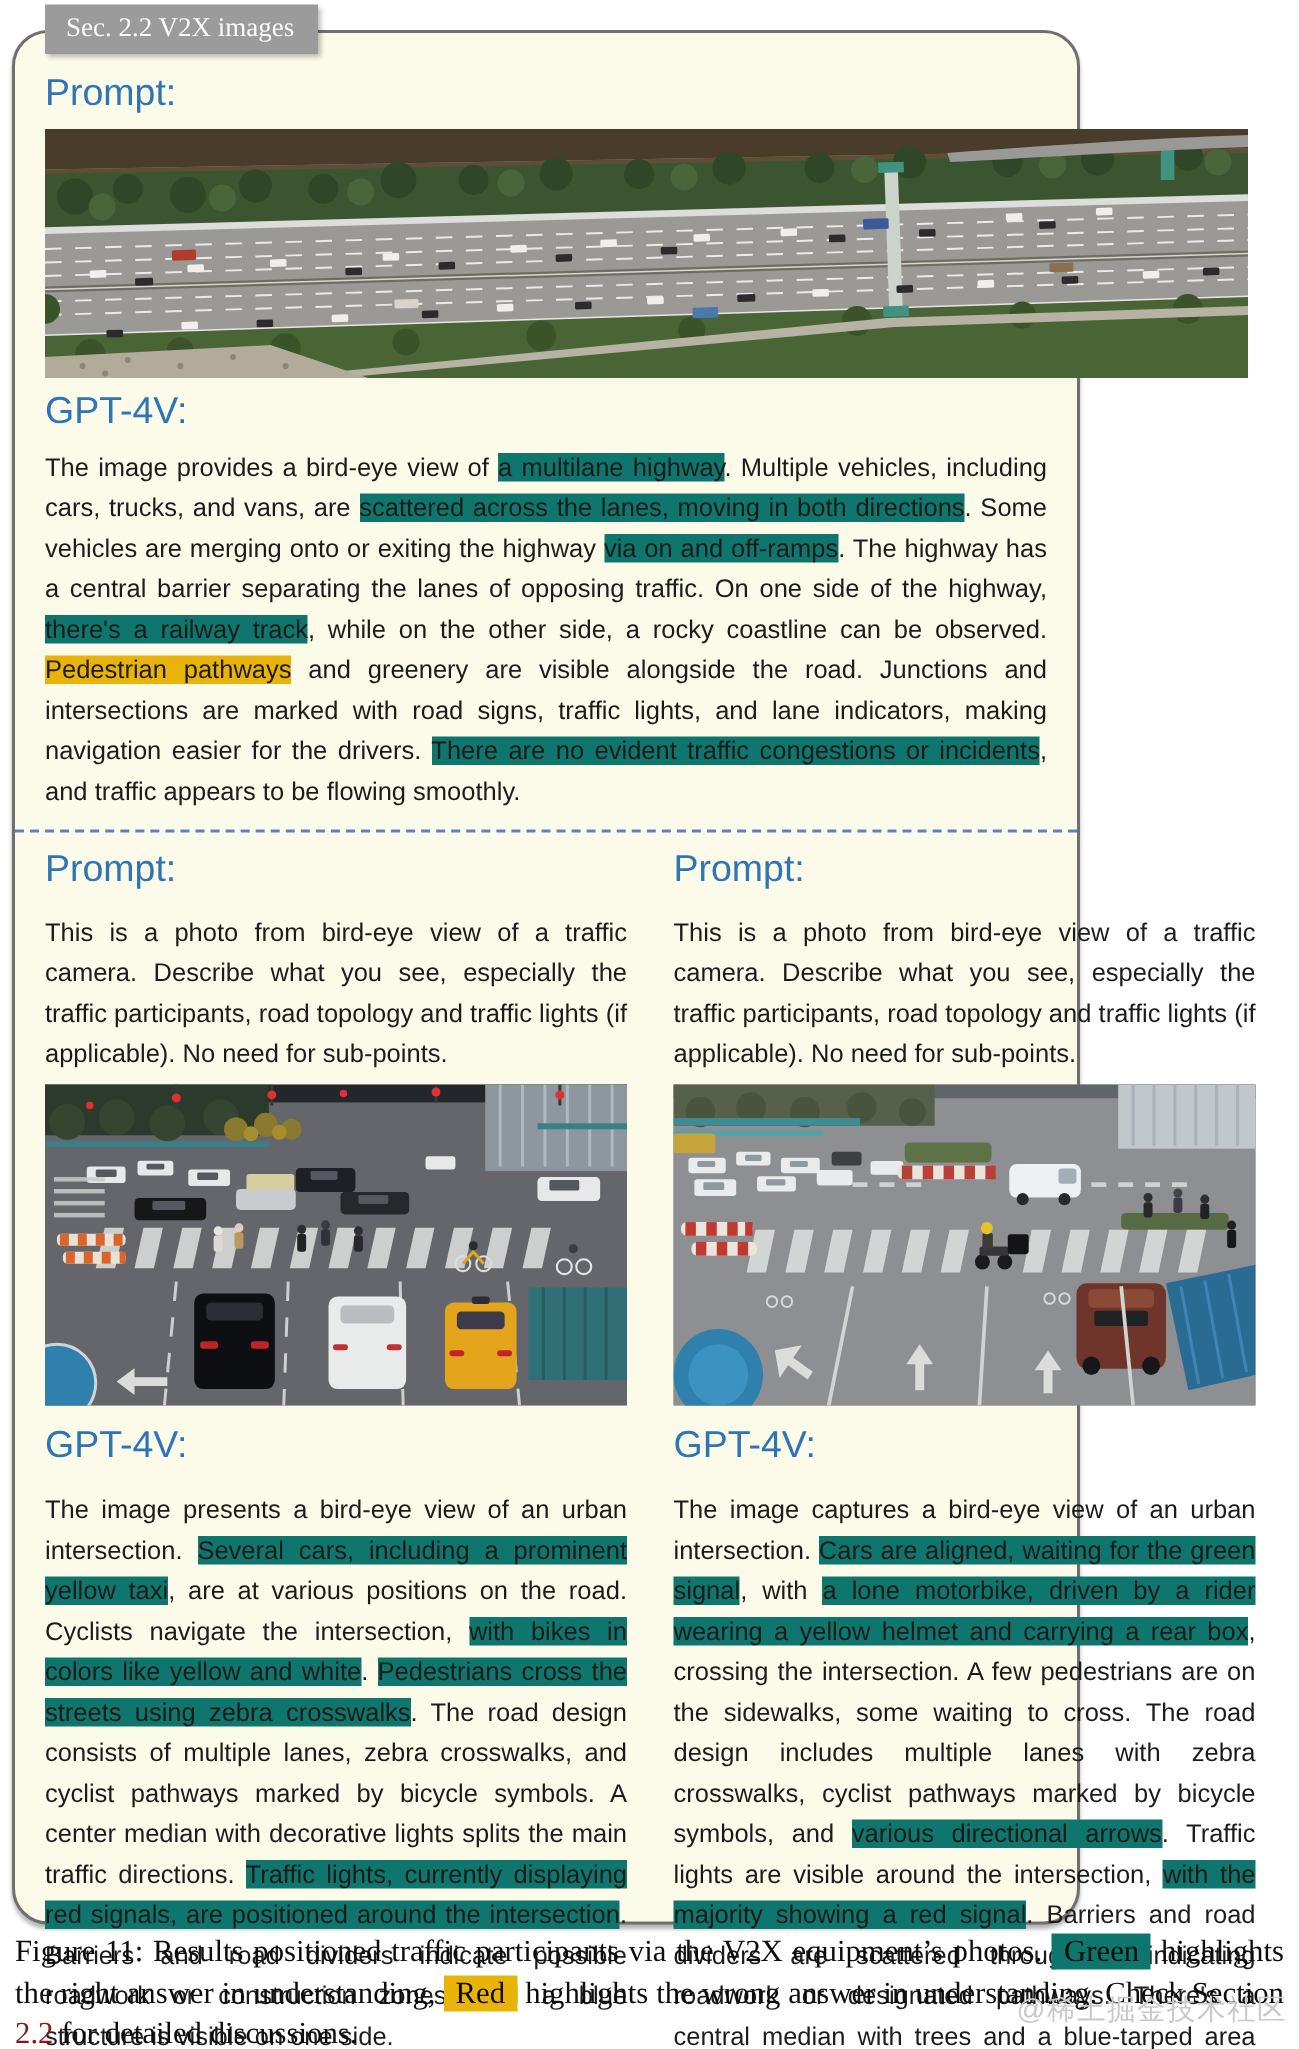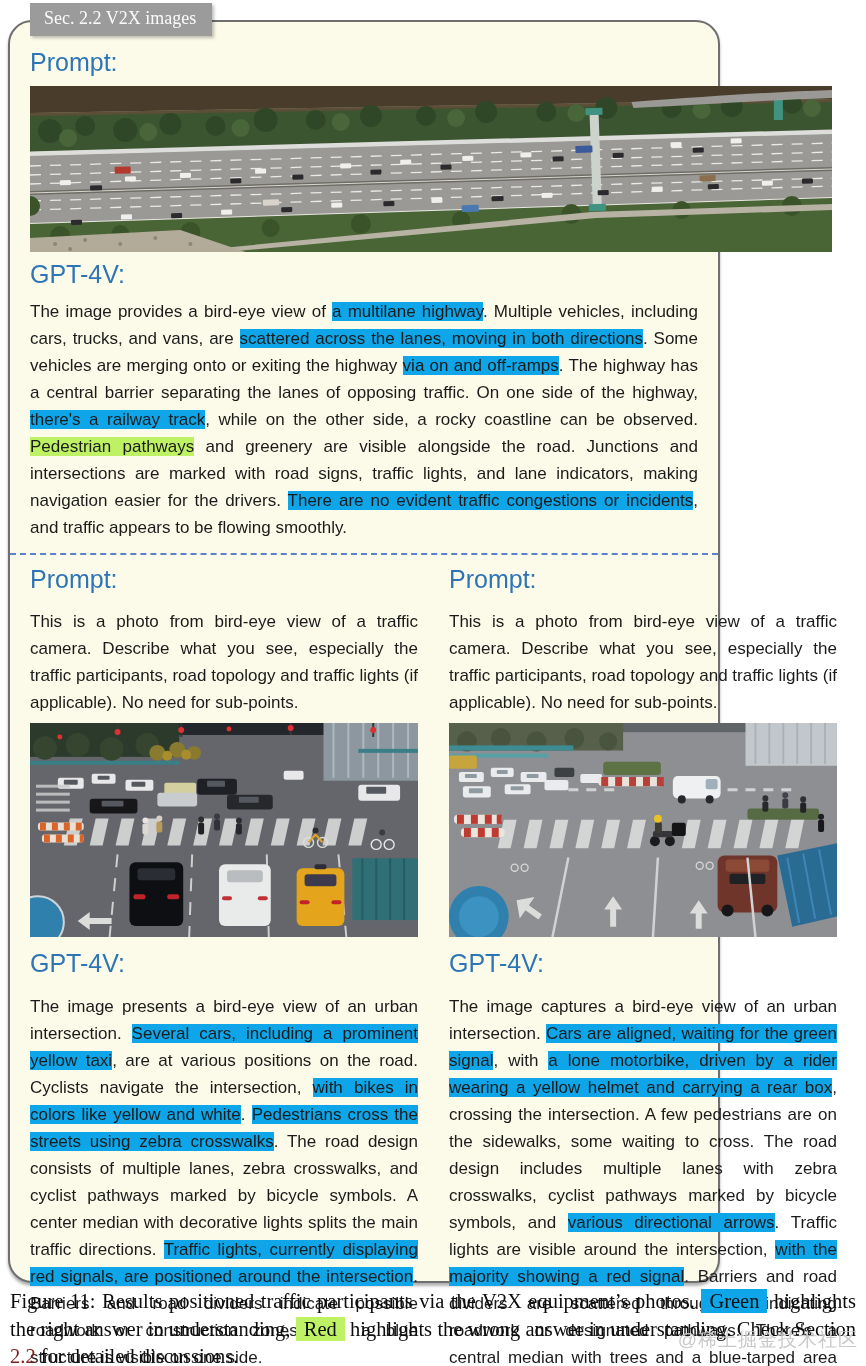--- a/index.html
+++ b/index.html
@@ -21,22 +21,22 @@
     padding:26px 20px 0 20px;
   }
   .heading {
     color:#2E75B6; font-size:25px; line-height:1.15; font-weight:400;
     margin:0 0 9px 0;
   }
   .body-text {
     font-size:17px; line-height:26px; margin:0; text-align:justify;
     color:#1b1b1b;
   }
-  .hl-green { background:#0ea5e9; }
-  .hl-red   { background:#bef264; }
+  .hl-green { background:#0f766e; }
+  .hl-red   { background:#eab308; }
   .hero-photo { width:802px; height:166px; margin:9px auto 8px auto; }
   .hero-photo svg, .col-photo svg { display:block; width:100%; height:100%; }
   .top-response { line-height:27px; }
   .divider {
     height:0; border-top:2px dashed #5b82c8; margin:12px -20px 10px -20px;
   }
   .columns { display:flex; gap:31px; }
   .col { width:388px; }
   .col .body-text { line-height:27px;margin-top:15px; }
   .col-photo { width:388px; height:214px; margin:7px 0 12px 0; background:#777; }

